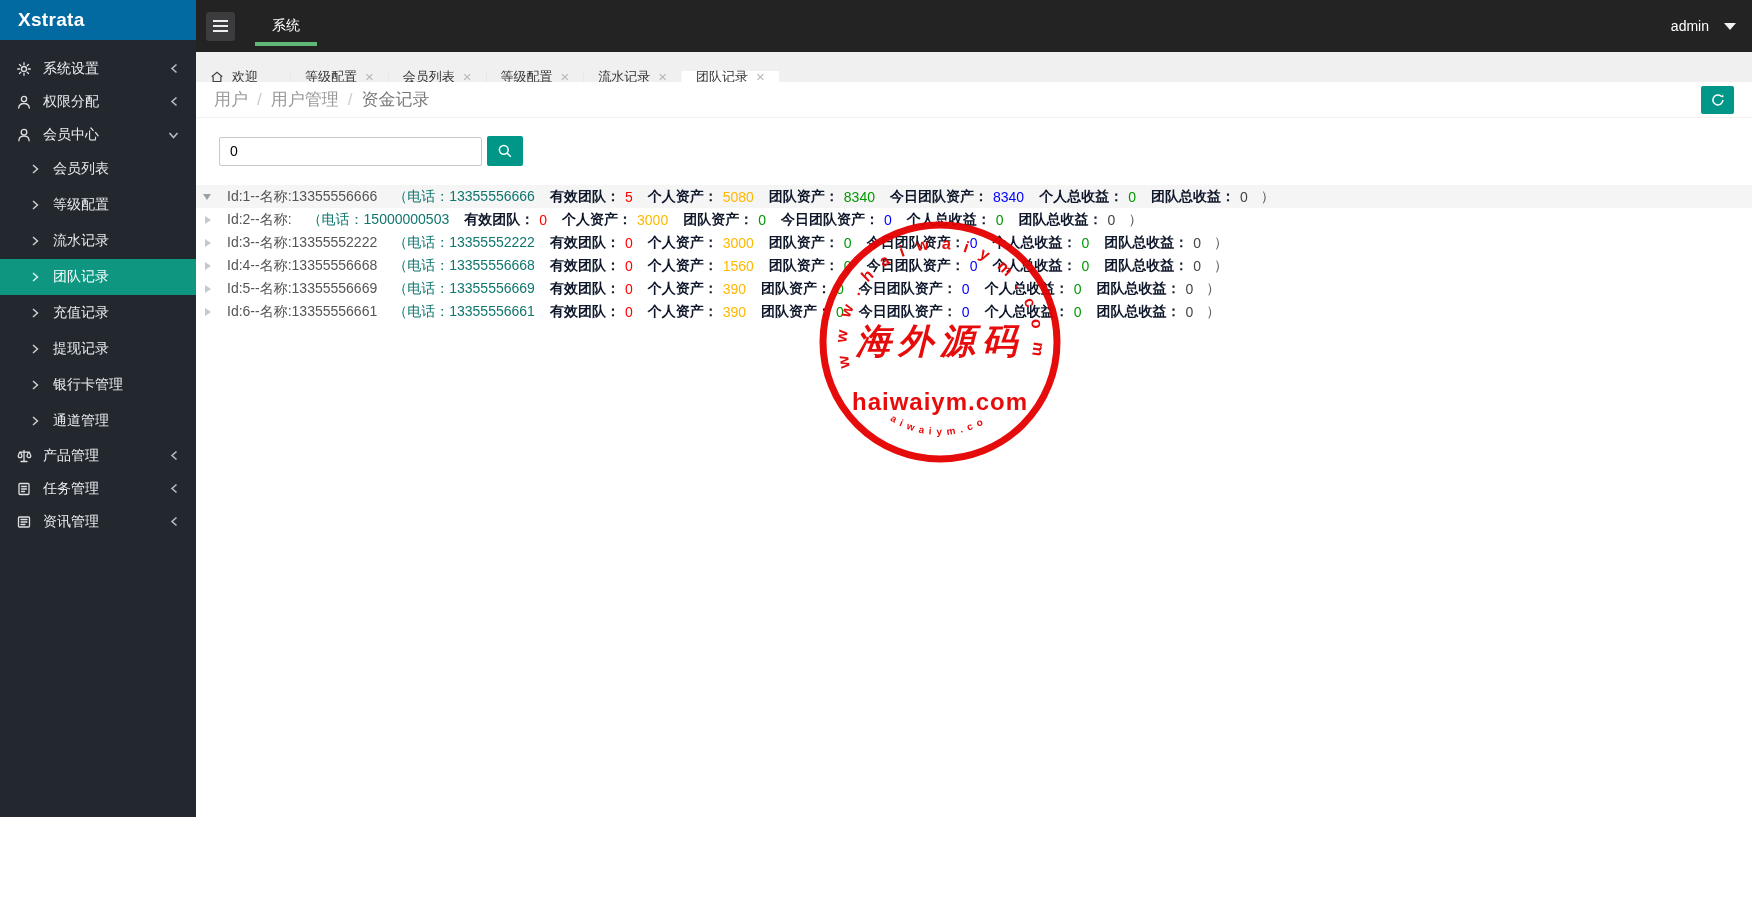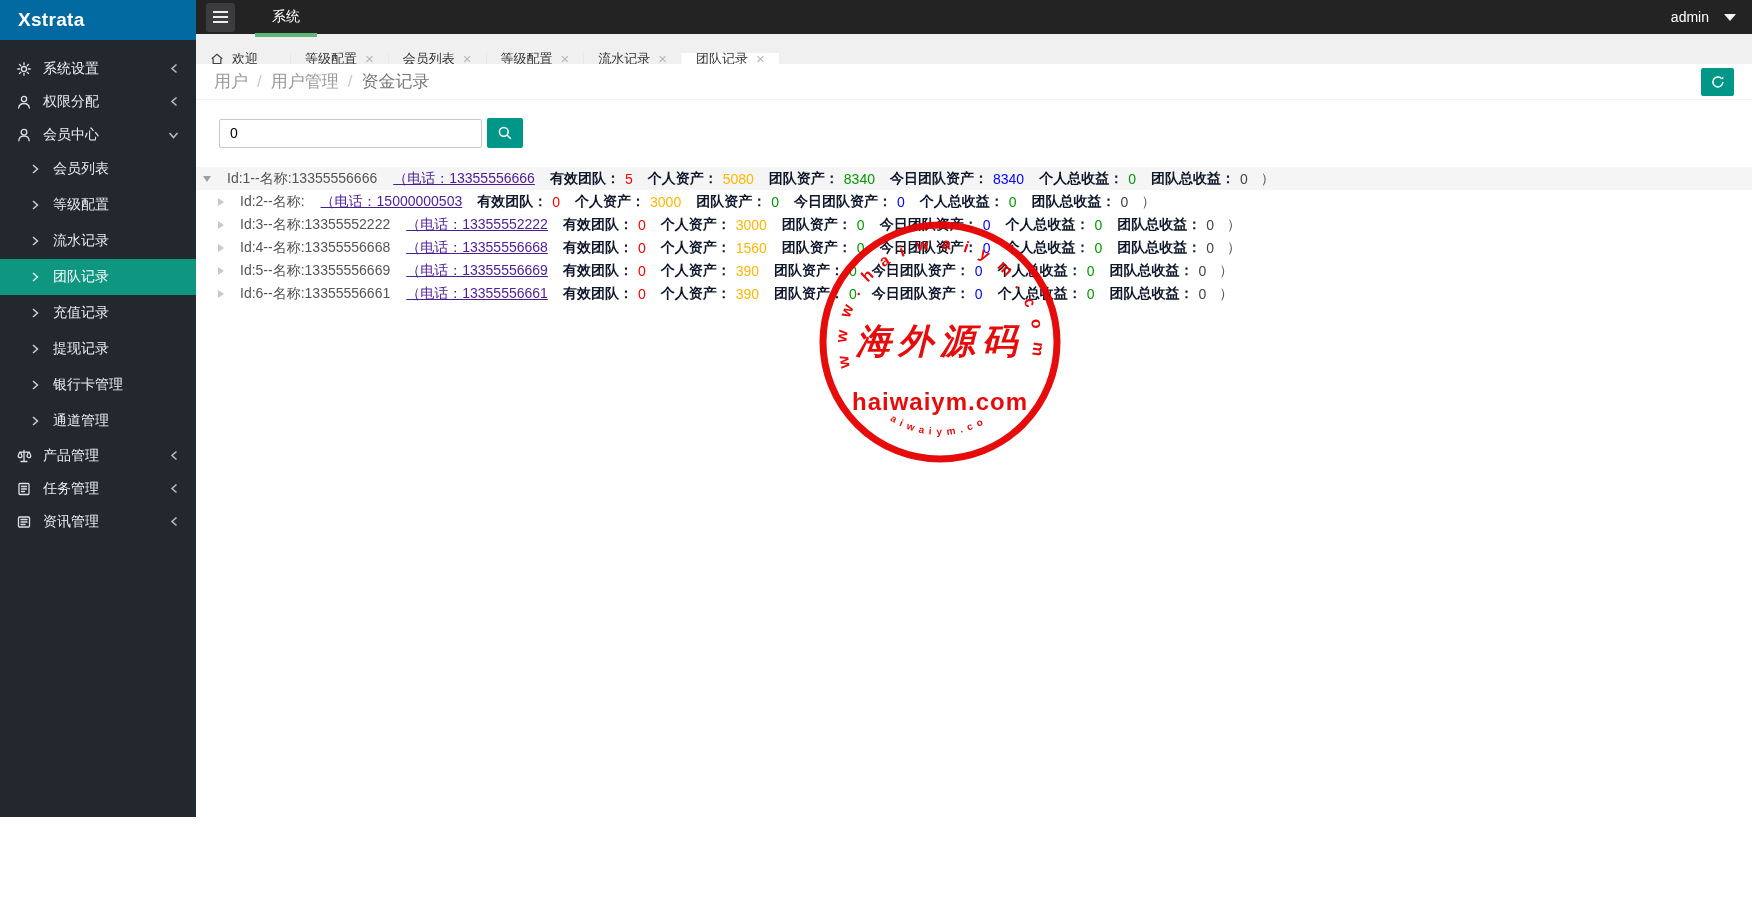--- a/index.html
+++ b/index.html
@@ -15,21 +15,21 @@
   .logo { height:40px; background:#0369a1; color:#fff; font-size:19px; font-weight:700; line-height:40px; padding-left:18px; letter-spacing:.3px; }
   .nav { padding-top:12px; }
   .nav-item { height:33px; display:flex; align-items:center; color:#eceef1; font-size:14px; cursor:pointer; padding:0 16px; }
   .nav-item .icon { width:16px; height:16px; margin-right:11px; display:inline-flex; align-items:center; }
   .nav-item .chev { margin-left:auto; display:inline-flex; opacity:.85; }
   .nav-sub { height:36px; display:flex; align-items:center; color:#e9ebee; font-size:14px; padding-left:31px; cursor:pointer; }
   .nav-sub .sub-arrow { display:inline-flex; margin-right:13px; opacity:.85; }
   .nav-sub.active { background:#0f9680; color:#fff; }
   
   .main { margin-left:196px; }
-  .topbar { height:34px; background:#232324; display:flex; align-items:center; position:relative; }
+  .topbar { height:52px; background:#232324; display:flex; align-items:center; position:relative; }
   .hamburger { width:29px; height:29px; background:#3c3c3e; border-radius:3px; margin-left:10px;
                display:flex; flex-direction:column; justify-content:center; align-items:center; gap:3px; cursor:pointer; }
   .hamburger i { display:block; width:15px; height:2px; background:#ededed; }
   .top-tab { margin-left:20px; width:62px; height:40px; line-height:38px; text-align:center; color:#fff; font-size:14px; position:relative; cursor:pointer; }
   .top-tab .underline { position:absolute; bottom:0; left:0; right:0; height:4px; background:#5FB878; }
   .topbar-user { position:absolute; right:16px; display:flex; align-items:center; color:#fff; font-size:14px; gap:15px; cursor:pointer; }
   .caret-down { width:0; height:0; border-left:6px solid transparent; border-right:6px solid transparent; border-top:7px solid #f2f2f2; }
   
   .tabbar { height:30px; background:#f0f0f0; display:flex; font-size:13px; color:#333; }
   .tab { display:flex; align-items:center; justify-content:flex-start; gap:8px; min-width:94px; padding:0 14px; cursor:pointer; position:relative;margin-top:19px; }
@@ -47,25 +47,25 @@
                  display:flex; align-items:center; justify-content:center; cursor:pointer; }
   
   .content { padding-top:18px; position:relative; min-height:771px; background:#fff; }
   .search-row { display:flex; margin-left:23px; gap:5px; align-items:center; }
   .search-input { width:263px; height:29px; border:1px solid #c9c9c9; border-radius:2px; padding:0 10px; font-size:14px; color:#000;
                   font-family:"Liberation Sans","DejaVu Sans",sans-serif; outline:none; }
   .search-btn { width:36px; height:30px; background:#009688; border:none; border-radius:2px; display:flex; align-items:center; justify-content:center; cursor:pointer; }
   .tree { margin-top:19px; font-size:14px; color:#555; }
   .tree-row { height:23px; display:flex; align-items:center; white-space:nowrap; cursor:default; }
   .tree-row.root { background:#f5f5f5; padding-left:7px; }
-  .tree-row.child { padding-left:22px; }
+  .tree-row.child { padding-left:9px; }
   .arrow-down { width:0; height:0; border-left:4.5px solid transparent; border-right:4.5px solid transparent; border-top:6px solid #9aa0a6; cursor:pointer; }
   .arrow-right { width:0; height:0; border-top:4.5px solid transparent; border-bottom:4.5px solid transparent; border-left:6px solid #c5c8ce; cursor:pointer; }
   .seg-title { margin-left:16px; color:#555; }
-  .seg-phone { margin-left:16px; color:#4c1d95;text-decoration:underline; }
+  .seg-phone { margin-left:16px; color:#0f766e; }
   .lbl { margin-left:15px; color:#0f172a;font-weight:bold; }
   .val { margin-left:5px; }
   .v-red { color:#FF0000; }
   .v-orange { color:#FFB800; }
   .v-green { color:#009900; }
   .v-blue { color:#0000FF; }
   .v-plain { color:#444; }
   .close-paren { margin-left:13px; color:#555; }
   
   .stamp { position:absolute; left:815px; top:217px; width:250px; height:250px; opacity:.95; z-index:20; pointer-events:none; }

